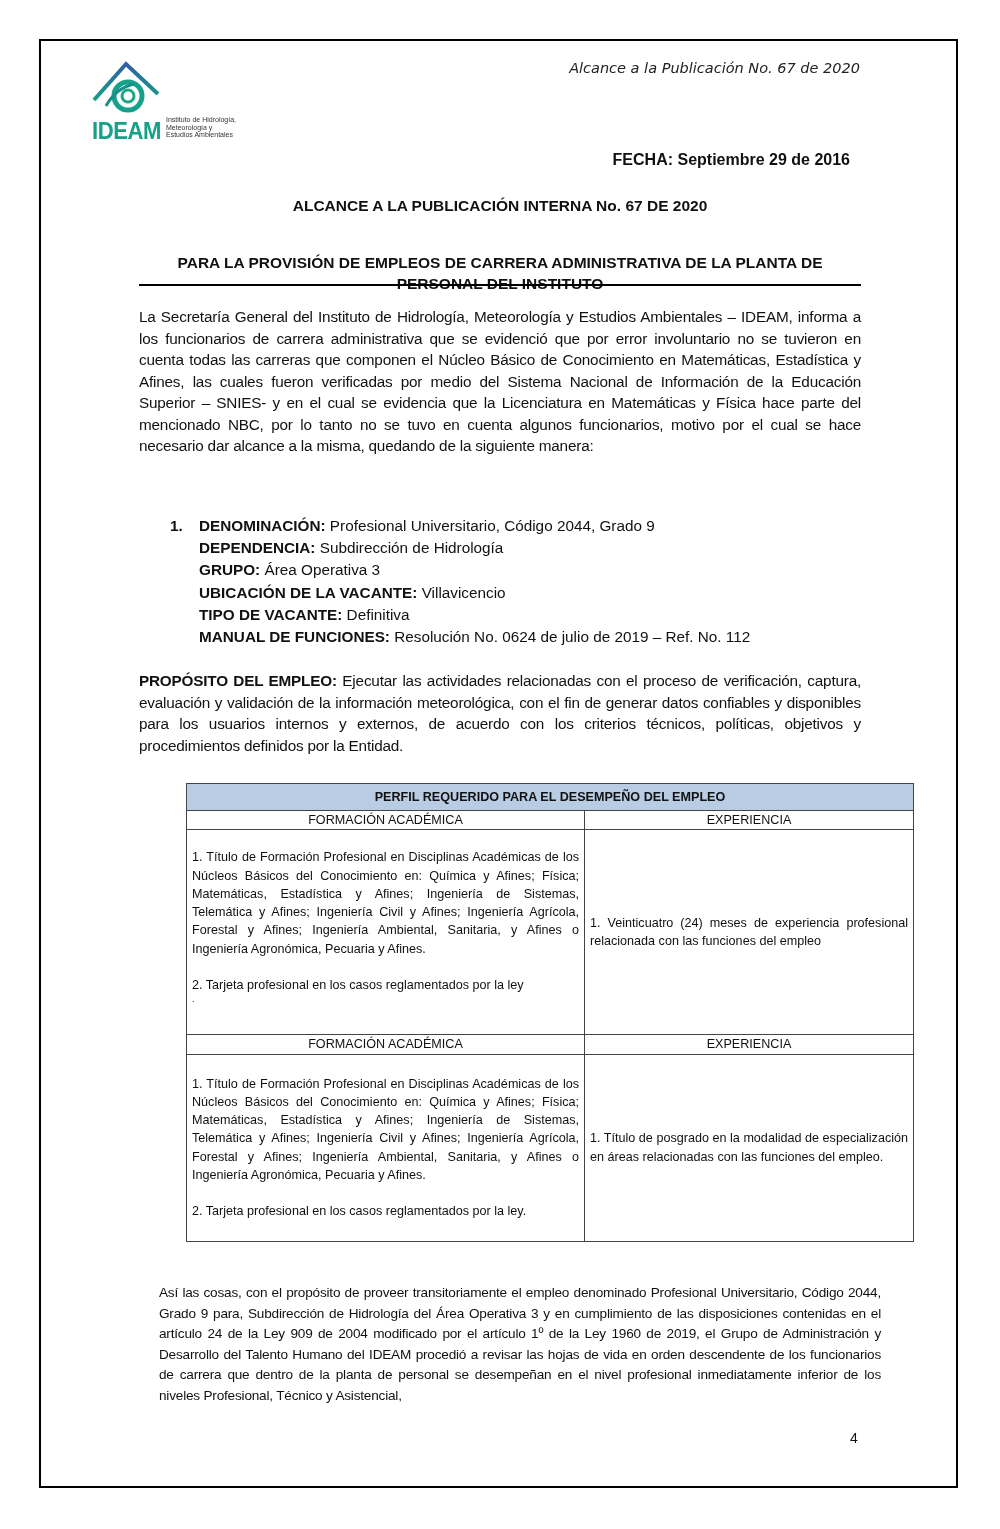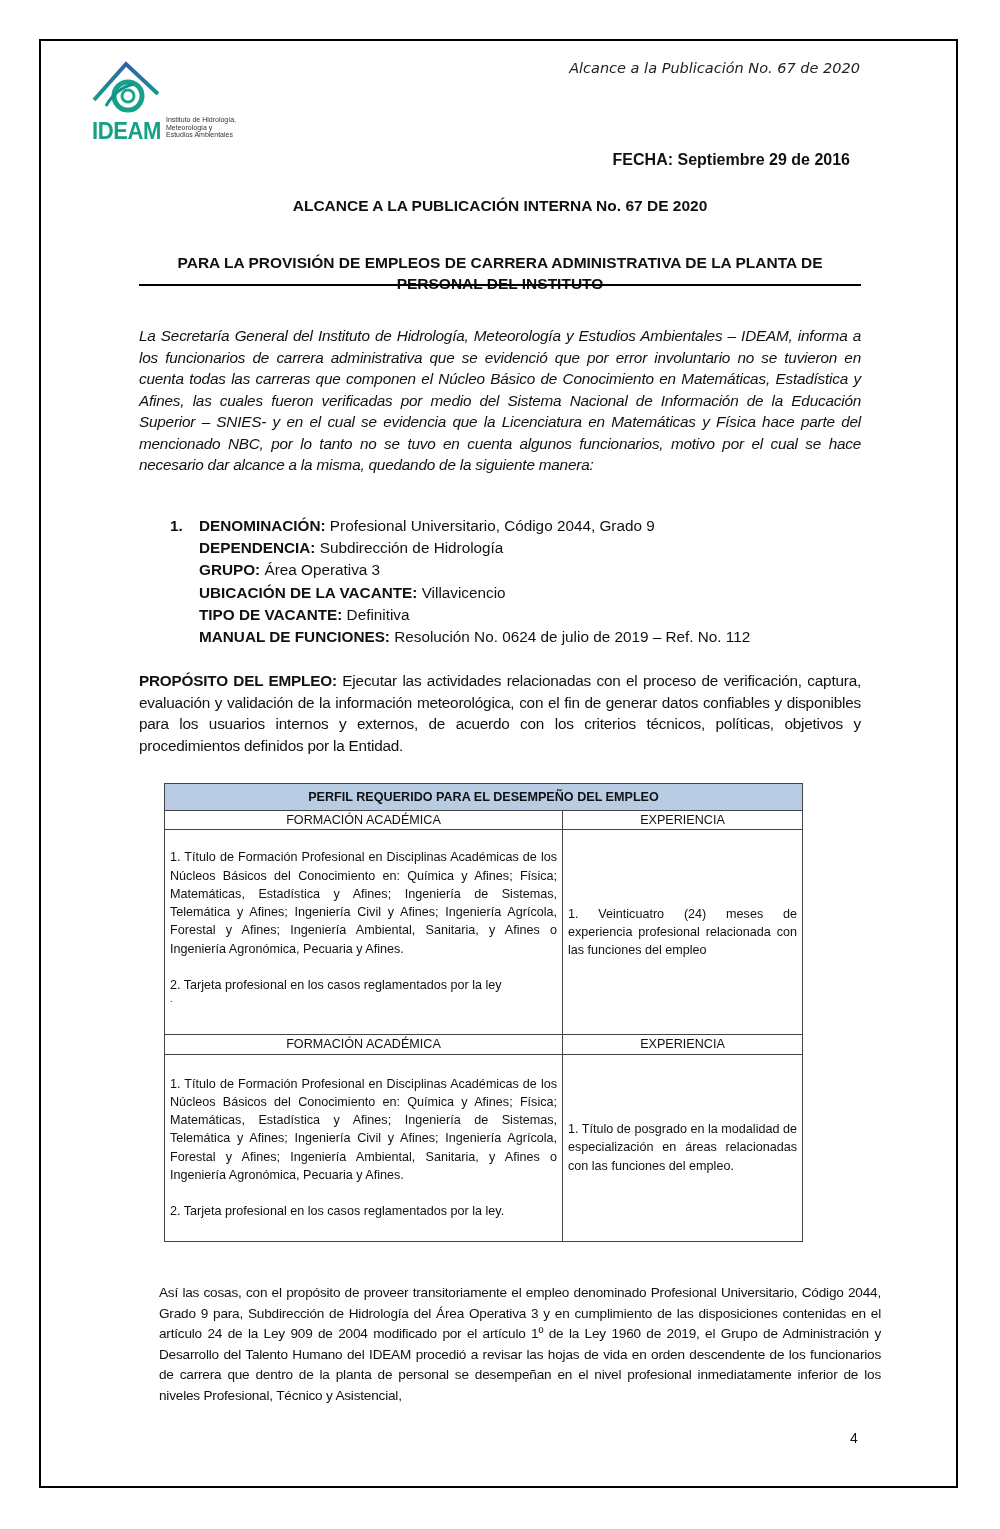--- a/index.html
+++ b/index.html
@@ -14,27 +14,27 @@
   .header-ref { position: absolute; right: 140px; top: 60px; font-family: "DejaVu Sans", sans-serif;
                 font-style: italic; font-size: 14.5px; color: #222; }
   .fecha { position: absolute; right: 150px; top: 151px; font-size: 16px; font-weight: bold; }
   .title1 { position: absolute; left: 139px; width: 722px; top: 197px; text-align: center;
             font-size: 15.5px; font-weight: bold; }
   .title2 { position: absolute; left: 139px; width: 722px; top: 240px; text-align: center;
             font-size: 15.5px; font-weight: bold; line-height: 21px; margin-top: 12px; }
   .title-rule { position: absolute; left: 139px; width: 722px; top: 284px; height: 0; border-top: 2px solid #000; }
   .para { position: absolute; left: 139px; width: 722px; text-align: justify; font-size: 15.3px;
           line-height: 21.5px; letter-spacing: -0.2px; }
-  .p1 { top: 325px; font-style: italic; }
+  .p1 { top: 306px; }
   .list { position: absolute; left: 170px; top: 515px; font-size: 15.3px; line-height: 22.2px; }
   .list .num { position: absolute; left: 0; top: 0; font-weight: bold; }
   .list .items { margin-left: 29px; }
   .list b { font-weight: bold; }
   .p2 { top: 670px; }
-  table.perfil { position: absolute; left: 164px; top: 783px; width: 639px; border-collapse: collapse;
+  table.perfil { position: absolute; left: 186px; top: 783px; width: 728px; border-collapse: collapse;
                  font-size: 12.6px; line-height: 18.3px; }
   table.perfil td { border: 1px solid #444; padding: 0 5px; vertical-align: middle; }
   .band { background: #b8cce4; text-align: center; font-weight: bold; height: 26px; }
   .band.alt { height: 17px; }
   .colhead { text-align: center; font-weight: normal; height: 18px; }
   .cell-left { width: 387px; text-align: justify; }
   .cell-right { text-align: justify; }
   .p3 { top: 1283px; font-size: 13.6px; line-height: 20.5px; margin-left: 20px; }
   .page-num { position: absolute; left: 850px; top: 1430px; font-size: 14px; }
 </style>

